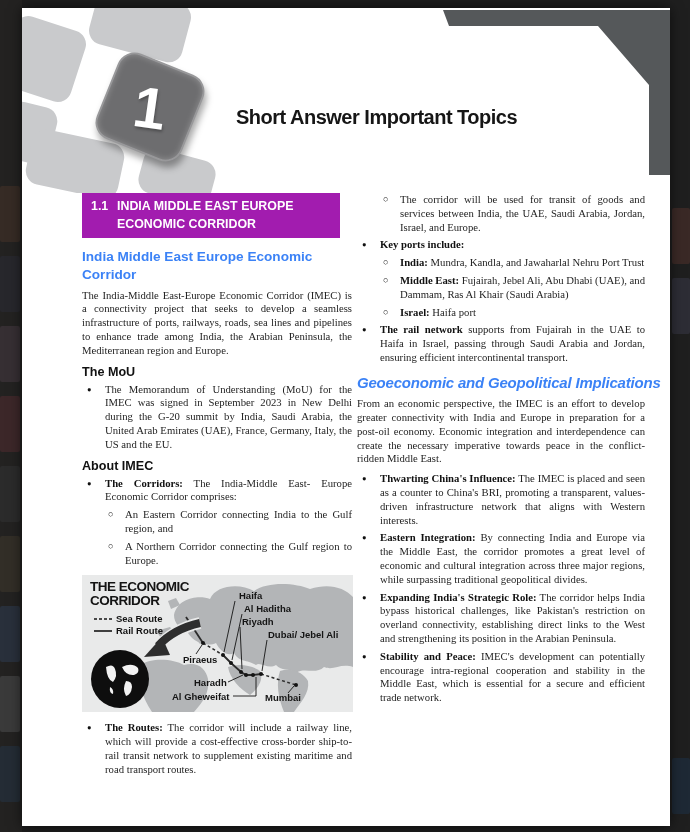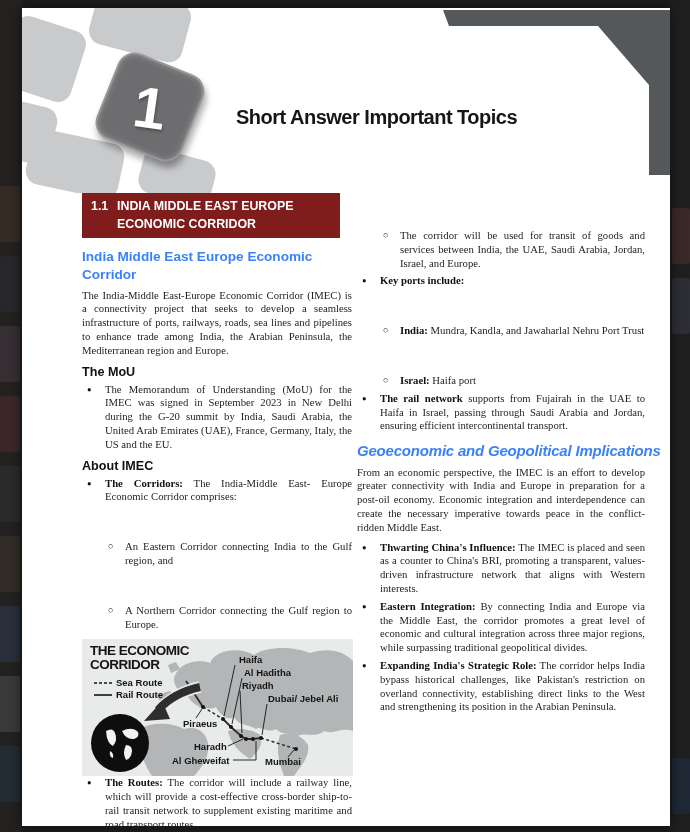--- a/index.html
+++ b/index.html
@@ -44,44 +44,44 @@
     font-weight:bold; font-size:20px; letter-spacing:-.5px; color:#161616; white-space:nowrap;
   }
   .corner-svg { position:absolute; right:0; top:0; }
 
   
   .col { position:absolute; top:185px; }
   .col-left  { left:58px;  width:272px; }
   .col-right { left:333px; width:290px; }
 
   .section-box {
-    background:#7f1d1d; color:#fff; font-family:"Liberation Sans", sans-serif;
+    background:#a21caf; color:#fff; font-family:"Liberation Sans", sans-serif;
     font-weight:bold; font-size:12.4px; line-height:1.42; padding:5px 8px 5px 9px;
     width:258px; margin-left:2px; display:flex; margin-bottom:10px;
   }
   .section-box .num { width:26px; flex:none; }
   h2 {
     font-family:"Liberation Sans", sans-serif; font-weight:bold; font-size:13.6px;
     line-height:1.3; color:#3b82f6; margin:0 0 5px 2px;
   }
   h2.nowrap { white-space:nowrap; font-size:15px; letter-spacing:-.2px;font-style:italic; }
   h3 {
     font-family:"Liberation Sans", sans-serif; font-weight:bold; font-size:12.6px;
     color:#111; margin:7px 0 4px 2px;
   }
   p.body { font-size:10.7px; line-height:1.29; text-align:justify; margin:0 0 6px 2px; color:#1e1e1e; }
   .bullet { position:relative; font-size:10.7px; line-height:1.29; text-align:justify;
             padding-left:25px; margin-bottom:4px; color:#1e1e1e; }
   .bullet::before { content:"●"; position:absolute; left:7px; top:2px; font-size:7.5px; color:#111; }
   .subbullet { position:relative; font-size:10.7px; line-height:1.29; text-align:justify;
-               padding-left:45px; margin-bottom:4px; color:#1e1e1e;margin-top:36px; }
+               padding-left:45px; margin-bottom:4px; color:#1e1e1e; }
   .subbullet::before { content:"○"; position:absolute; left:28px; top:1px; font-size:9px;
                        font-weight:bold; color:#111; }
   .b { font-weight:bold; color:#111; }
-  .map-wrap { margin:8px 0 0 2px; width:240px; height:137px; }
+  .map-wrap { margin:8px 0 9px 2px; width:240px; height:137px; }
   svg text { font-family:"Liberation Sans", sans-serif; fill:#141414; }
 </style>
 </head>
 <body>
 
 <div class="strip left">
   <div class="thumb" style="top:186px;background:#3a2d26"></div>
   <div class="thumb" style="top:256px;background:#28282e"></div>
   <div class="thumb" style="top:326px;background:#3a3136"></div>
   <div class="thumb" style="top:396px;background:#41282a"></div>
@@ -211,25 +211,27 @@
     <div class="bullet"><span class="b">The Routes:</span> <span>The corridor will include a railway line, which will provide a cost-effective cross-border ship-to-rail transit network to supplement existing maritime and road transport routes.</span></div>
   </div>
 
   <div class="col col-right">
 
     <div class="subbullet">The corridor will be used for transit of goods and services between India, the UAE, Saudi Arabia, Jordan, Israel, and Europe.</div>
 
     <div class="bullet"><span class="b">Key ports include:</span></div>
 
     <div class="subbullet"><span class="b">India:</span> <span>Mundra, Kandla, and Jawaharlal Nehru Port Trust</span></div>
+    <div class="subbullet"><span class="b">Middle East:</span> <span>Fujairah, Jebel Ali, Abu Dhabi (UAE), and Dammam, Ras Al Khair (Saudi Arabia)</span></div>
     <div class="subbullet"><span class="b">Israel:</span> <span>Haifa port</span></div>
 
     <div class="bullet"><span class="b">The rail network</span> <span>supports from Fujairah in the UAE to Haifa in Israel, passing through Saudi Arabia and Jordan, ensuring efficient intercontinental transport.</span></div>
 
     <h2 class="nowrap" style="margin-top:8px;">Geoeconomic and Geopolitical Implications</h2>
     <p class="body">From an economic perspective, the IMEC is an effort to develop greater connectivity with India and Europe in preparation for a post-oil economy. Economic integration and interdependence can create the necessary imperative towards peace in the conflict-ridden Middle East.</p>
 
     <div class="bullet"><span class="b">Thwarting China's Influence:</span> <span>The IMEC is placed and seen as a counter to China's BRI, promoting a transparent, values-driven infrastructure network that aligns with Western interests.</span></div>
     <div class="bullet"><span class="b">Eastern Integration:</span> <span>By connecting India and Europe via the Middle East, the corridor promotes a great level of economic and cultural integration across three major regions, while surpassing traditional geopolitical divides.</span></div>
     <div class="bullet"><span class="b">Expanding India's Strategic Role:</span> <span>The corridor helps India bypass historical challenges, like Pakistan's restriction on overland connectivity, establishing direct links to the West and strengthening its position in the Arabian Peninsula.</span></div>
+    <div class="bullet"><span class="b">Stability and Peace:</span> <span>IMEC's development can potentially encourage intra-regional cooperation and stability in the Middle East, which is essential for a secure and efficient trade network.</span></div>
   </div>
 
 </div>
 
 </body></html>

